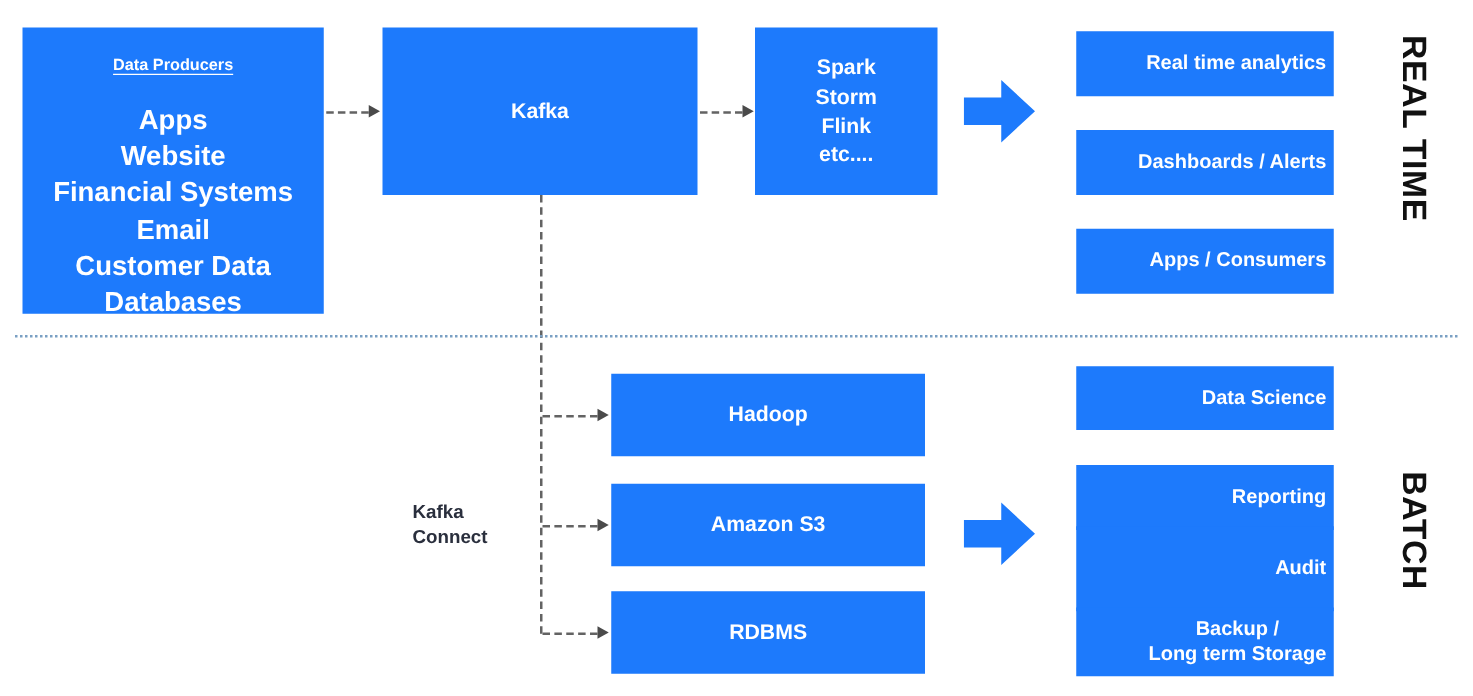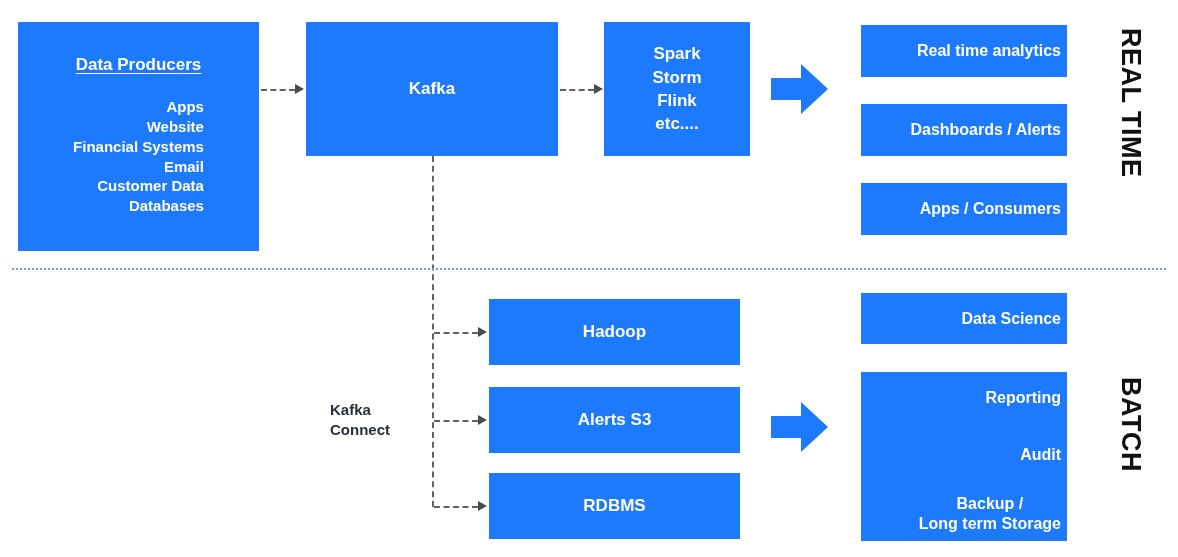--- a/index.html
+++ b/index.html
@@ -39,28 +39,26 @@
     left: 18px;  top: 22px;
     width: 241px; height: 229px;
     flex-direction: column;
     justify-content: flex-start;
     padding-top: 22px;
     font-size: 17px;
   }
   .producers-title {
     text-decoration: underline;
     text-underline-offset: 3px;
-    font-size: 17px;
+    font-size: 13px;
     margin-bottom: 21px;
-    margin-top: 11px;
   }
   .producers-list {
-    font-size: 15px;
+    font-size: 22px;
     line-height: 1.33;
-    text-align: right;
   }
 
   .box-kafka {
     left: 306px; top: 22px;
     width: 252px; height: 134px;
     font-size: 17px;
   }
 
   .box-stream {
     left: 604px; top: 22px;
@@ -193,21 +191,21 @@
     <span>Dashboards / Alerts</span>
   </div>
   <div class="box box-out rt-3">
     <span>Apps / Consumers</span>
   </div>
 
   <div class="box box-sink sink-1">
     <span>Hadoop</span>
   </div>
   <div class="box box-sink sink-2">
-    <span>Alerts S3</span>
+    <span>Amazon S3</span>
   </div>
   <div class="box box-sink sink-3">
     <span>RDBMS</span>
   </div>
 
   <div class="box box-out bt-1">
     <span>Data Science</span>
   </div>
   <div class="box box-out bt-2">
     <span>Reporting</span>

